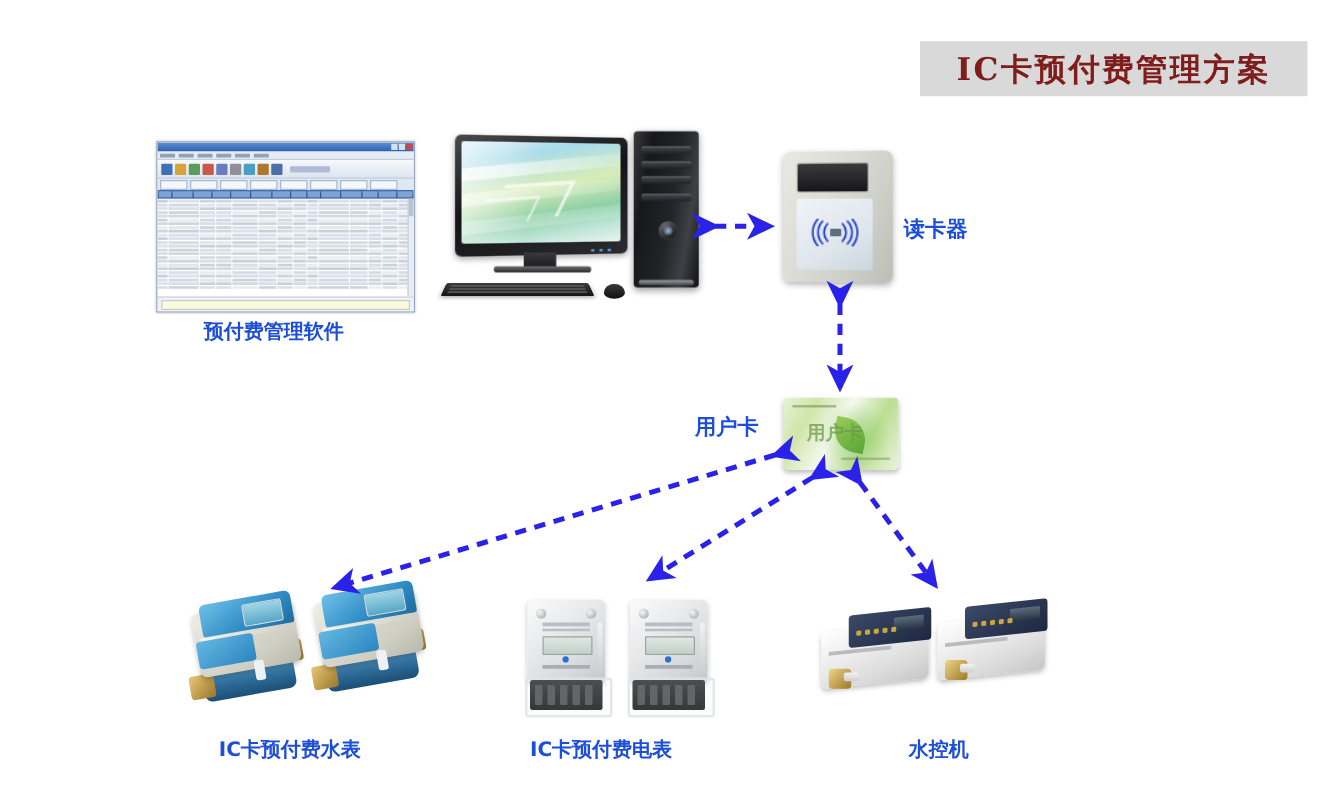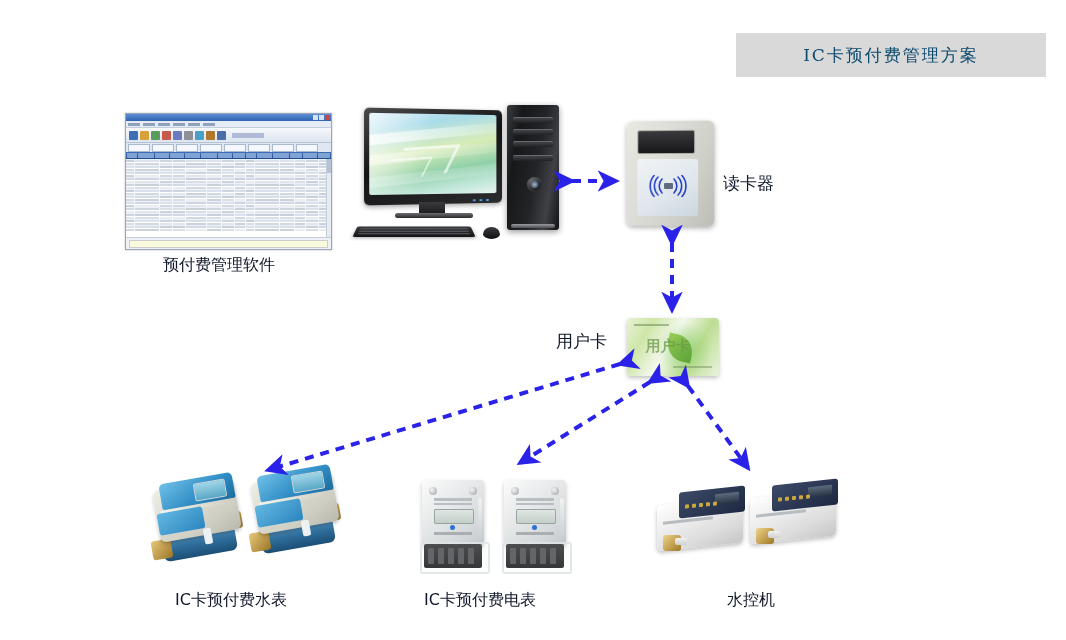--- a/index.html
+++ b/index.html
@@ -4,25 +4,25 @@
 <style>
   html,body{margin:0;padding:0;background:#fff;}
   body{width:1066px;height:640px;position:relative;overflow:hidden;
        font-family:"Liberation Sans","DejaVu Sans",sans-serif;}
 
   .stage{position:absolute;left:0;top:0;width:1066px;height:640px;background:#ffffff;}
 
   
   .title-banner{position:absolute;left:736px;top:33px;width:310px;height:44px;
     background:#d9d9d9;display:flex;align-items:center;justify-content:center;}
-  .title-banner .t{font-size:17px;font-weight:normal;color:#0c4a6e;letter-spacing:2px;
+  .title-banner .t{font-size:25px;font-weight:bold;color:#7f1d1d;letter-spacing:2px;
     font-family:"DejaVu Serif","Liberation Serif",serif;white-space:nowrap;}
 
   
-  .lbl{position:absolute;color:#0f172a;font-weight:normal;white-space:nowrap;
+  .lbl{position:absolute;color:#1d4ed8;font-weight:bold;white-space:nowrap;
        font-family:"DejaVu Sans","Liberation Sans",sans-serif;}
 
   
   .sw{position:absolute;left:125px;top:113px;width:205px;height:135px;
       background:#f2f4f8;border:1px solid #9aa7bb;box-shadow:0 0 2px rgba(0,0,0,.25);
       overflow:hidden;}
   .sw-title{height:7px;background:linear-gradient(#5b8fd6,#2f62ae);position:relative;}
   .sw-title .btns{position:absolute;right:1px;top:1px;display:flex;gap:1px;}
   .sw-title .btns i{width:5px;height:5px;background:#d6e2f3;display:block;}
   .sw-title .btns i:last-child{background:#c8484a;}

